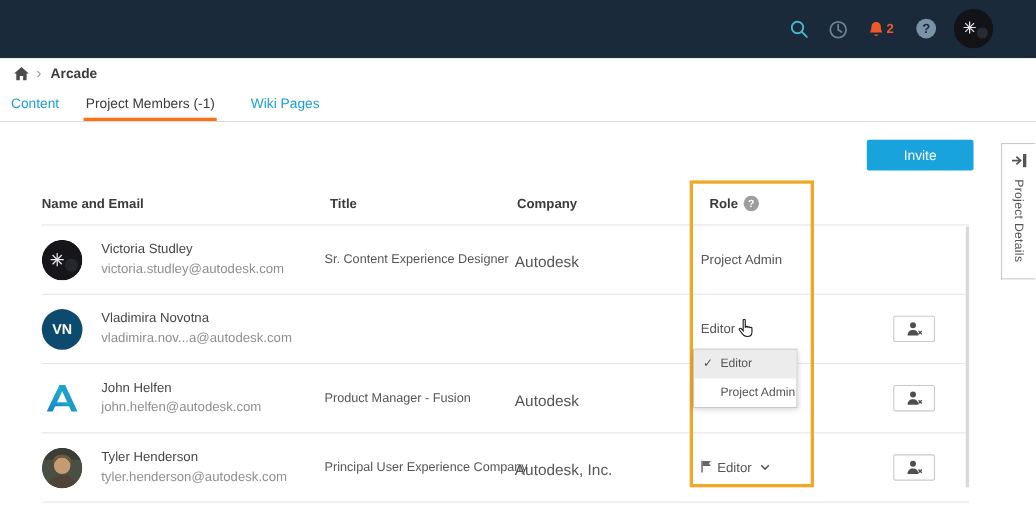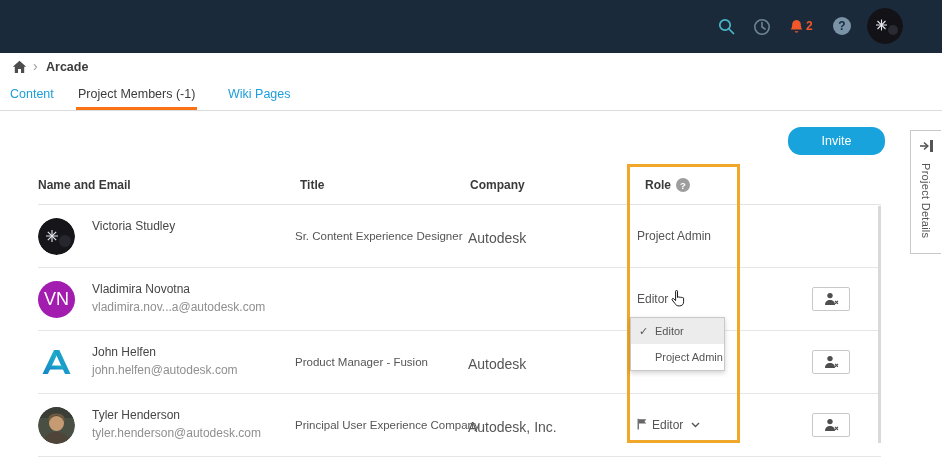--- a/index.html
+++ b/index.html
@@ -27,21 +27,21 @@
 
   
   .tabs { position:absolute; top:81px; left:0; width:942px; height:30px; background:#fff; border-bottom:1px solid #dcdcdc; }
   .tab { position:absolute; top:0; height:29px; line-height:27px; font-size:12.5px; color:#1b9ed9; cursor:pointer; white-space:nowrap; }
   .tab-content { left:10px; }
   .tab-members { left:76px; color:#3c3c3c; border-bottom:3px solid #f97316; padding:0 2px; }
   .tab-wiki    { left:228px; }
 
   
   .invite-btn { position:absolute; left:788px; top:127px; width:97px; height:28px; background:#18a3dc;
-                color:#fff; font-size:12.5px; border:none; border-radius:13px; cursor:pointer;
+                color:#fff; font-size:12.5px; border:none; border-radius:2px; cursor:pointer;
                 display:flex; align-items:center; justify-content:center; font-family:inherit; }
 
   
   .side-tab { position:absolute; left:910px; top:130px; width:31px; height:124px; background:#fff;
               border:1px solid #c9c9c9; border-right:none; cursor:pointer; }
   .side-tab-icon { position:absolute; left:8px; top:8px; }
   .side-tab-label { position:absolute; left:9px; top:32px; writing-mode:vertical-rl;
                     font-size:11px; color:#555; letter-spacing:.3px; white-space:nowrap; }
 
   
@@ -53,21 +53,21 @@
   .th-company { left:470px; }
   .th-role    { left:645px; }
   .role-help  { position:absolute; left:676px; top:13px; width:14px; height:14px; border-radius:50%;
                 background:#9d9d9d; color:#fff; font-size:9.5px; font-weight:bold;
                 display:flex; align-items:center; justify-content:center; cursor:pointer; }
 
   .tbody { position:absolute; top:205px; left:0; width:881px; }
   .row { position:relative; height:63px; width:881px; }
   .row::after { content:''; position:absolute; left:38px; right:0; bottom:0; height:1px; background:#e6e6e6; }
   .avatar { position:absolute; left:38px; top:13px; width:37px; height:37px; border-radius:50%; overflow:hidden; }
-  .avatar-initials { background:#a21caf; color:#fff; font-size:18px; font-weight:normal;
+  .avatar-initials { background:#0c4a6e; color:#fff; font-size:13px; font-weight:bold;
                      display:flex; align-items:center; justify-content:center; }
   .cell-name  { position:absolute; left:92px; top:14px; font-size:12px; color:#464646; }
   .cell-email { position:absolute; left:92px; top:32px; font-size:12px; color:#8f8f8f; }
   .cell-title   { position:absolute; left:295px; top:25px; font-size:11.5px; color:#555; }
   .cell-company { position:absolute; left:468px; top:25px; font-size:14px; color:#555; }
   .cell-role    { position:absolute; left:637px; top:24px; font-size:12px; color:#555; cursor:pointer; }
   .role-flag    { margin-right:4px; vertical-align:-1px; }
   .role-chevron { margin-left:8px; vertical-align:1px; }
   .action-btn { position:absolute; left:812px; top:19px; width:38px; height:24px; background:#fff;
                 border:1px solid #c9c9c9; border-radius:2px; cursor:pointer;
@@ -175,20 +175,21 @@
             <g stroke="#e8e8f0" stroke-width="1.1">
               <line x1="8" y1="18" x2="20" y2="18"></line>
               <line x1="14" y1="12" x2="14" y2="24"></line>
               <line x1="9.8" y1="13.8" x2="18.2" y2="22.2"></line>
               <line x1="18.2" y1="13.8" x2="9.8" y2="22.2"></line>
             </g>
             <circle cx="27" cy="23" r="6" fill="#26262e"></circle>
           </svg>
       </span>
       <span class="cell-name">Victoria Studley</span>
+      <span class="cell-email">victoria.studley@autodesk.com</span>
       <span class="cell-title">Sr. Content Experience Designer</span>
       <span class="cell-company">Autodesk</span>
       <span class="cell-role">Project Admin</span>
     </div>
 
     <div class="row">
       <span class="avatar avatar-initials">VN</span>
       <span class="cell-name">Vladimira Novotna</span>
       <span class="cell-email">vladimira.nov...a@autodesk.com</span>
       <span class="cell-role">Editor</span>

